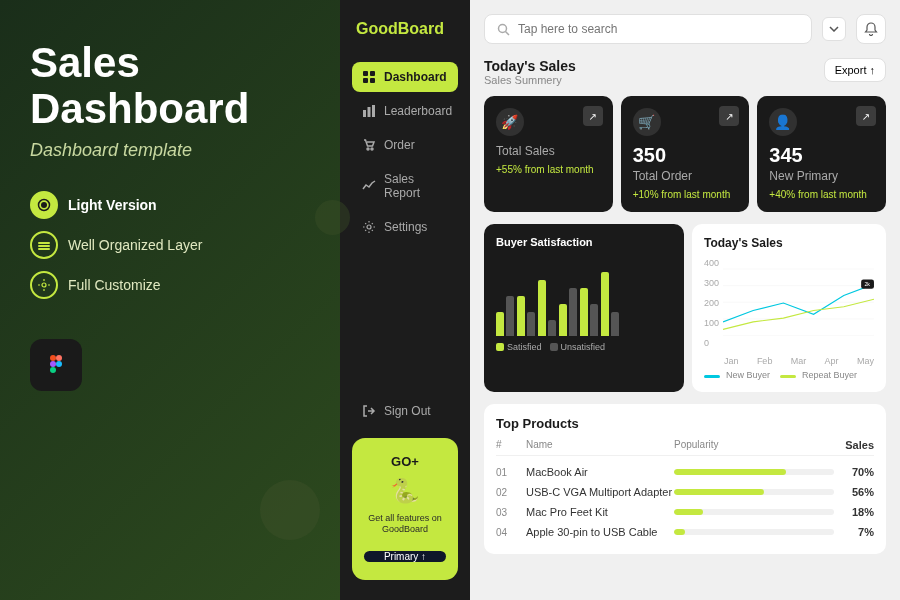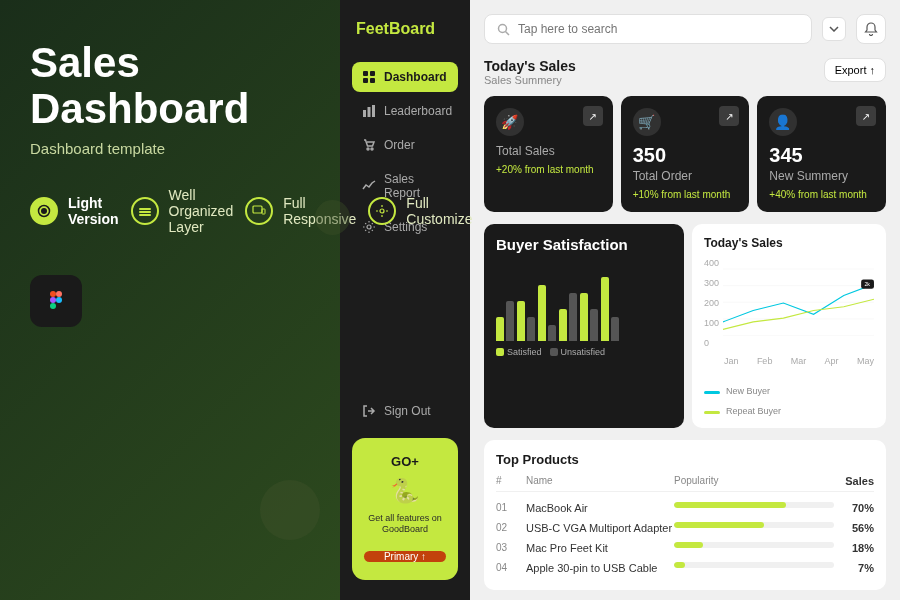--- a/index.html
+++ b/index.html
@@ -49,27 +49,29 @@
 
     .hero-title {
       font-size: 42px;
       font-weight: 900;
       color: #ffffff;
       line-height: 1.1;
       margin-bottom: 8px;
     }
 
     .hero-subtitle {
-      font-size: 15px;
+      font-size: 18px;
+      font-style: italic;
       color: #c8d8a0;
       margin-bottom: 30px;
     }
 
     .feature-list {
       display: flex;
+      flex-direction: column;
       gap: 12px;
       margin-bottom: 30px;
     }
 
     .feature-item {
       display: flex;
       align-items: center;
       gap: 10px;
     }
 
@@ -192,21 +194,21 @@
     }
 
     .sidebar-card .card-desc {
       font-size: 9px;
       color: #2a2a2a;
       margin-bottom: 10px;
       line-height: 1.3;
     }
 
     .sidebar-card .primary-btn {
-      background: #c2410c;
+      background: #0f172a;
       color: #ffffff;
       border: none;
       border-radius: 6px;
       padding: 0 10px;
       font-size: 10px;
       cursor: pointer;
       width: 100%;
     }
 
     
@@ -370,21 +372,21 @@
 
     .buyer-satisfaction {
       width: 200px;
       background: #1a1a1a;
       border-radius: 10px;
       padding: 12px;
       flex-shrink: 0;
     }
 
     .buyer-satisfaction .chart-title {
-      font-size: 15px;
+      font-size: 11px;
       font-weight: 700;
       color: #ffffff;
       margin-bottom: 8px;
     }
 
     .bar-chart {
       display: flex;
       align-items: flex-end;
       gap: 3px;
       height: 80px;
@@ -457,22 +459,21 @@
       color: #aaa;
       padding-left: 20px;
       margin-top: 4px;
     }
 
     .line-legend {
       display: flex;
       gap: 10px;
       font-size: 9px;
       color: #888;
-      margin-top: 20px;
-      flex-direction: column;
+      margin-top: 4px;
     }
 
     
     .top-products {
       background: #ffffff;
       border-radius: 10px;
       padding: 12px;
     }
 
     .top-products .chart-title {
@@ -495,20 +496,21 @@
       border-bottom: 1px solid #f0f0f0;
     }
 
     .col-num { width: 30px; }
     .col-name { flex: 1; }
     .col-pop { width: 160px; }
     .col-sales { width: 40px; text-align: right; }
 
     .product-row {
       display: flex;
+      align-items: center;
       padding: 4px 0;
       font-size: 11px;
       color: #333;
     }
 
     .product-row .col-num {
       color: #888;
       font-size: 10px;
     }
 
@@ -550,29 +552,20 @@
     </div>
     <div class="feature-item">
       <div class="feature-icon">
         <svg viewBox="0 0 14 14" fill="none">
           <rect x="1" y="4" width="12" height="2" rx="1" fill="#c4e840"></rect>
           <rect x="1" y="7" width="12" height="2" rx="1" fill="#c4e840"></rect>
           <rect x="1" y="10" width="12" height="2" rx="1" fill="#c4e840"></rect>
         </svg>
       </div>
       <span class="feature-text">Well Organized Layer</span>
-    </div>
-    <div class="feature-item">
-      <div class="feature-icon">
-        <svg viewBox="0 0 14 14" fill="none">
-          <rect x="1" y="2" width="9" height="7" rx="1" stroke="#c4e840" stroke-width="1.2" fill="none"></rect>
-          <rect x="10" y="5" width="3" height="5" rx="0.5" stroke="#c4e840" stroke-width="1" fill="none"></rect>
-        </svg>
-      </div>
-      <span class="feature-text">Full Responsive</span>
     </div>
     <div class="feature-item">
       <div class="feature-icon">
         <svg viewBox="0 0 14 14" fill="none">
           <circle cx="7" cy="7" r="2" stroke="#c4e840" stroke-width="1.2" fill="none"></circle>
           <path d="M7 1v2M7 11v2M1 7h2M11 7h2" stroke="#c4e840" stroke-width="1.2"></path>
         </svg>
       </div>
       <span class="feature-text">Full Customize</span>
     </div>
@@ -586,21 +579,21 @@
       <rect x="8" y="16" width="6" height="6" rx="3" fill="#0ACF83"></rect>
       <circle cx="17" cy="13" r="3" fill="#1ABCFE"></circle>
     </svg>
   </div>
 </div>
 
 <div class="right-container">
 
   <div class="sidebar">
     <div class="brand-name">
-      <span>Feet</span><span>Board</span>
+      <span>Good</span><span>Board</span>
     </div>
 
     <div class="nav-item active">
       <svg viewBox="0 0 14 14" fill="currentColor">
           <rect x="1" y="1" width="5" height="5" rx="1"></rect>
           <rect x="8" y="1" width="5" height="5" rx="1"></rect>
           <rect x="1" y="8" width="5" height="5" rx="1"></rect>
           <rect x="8" y="8" width="5" height="5" rx="1"></rect>
         </svg>
       <span>Dashboard</span>
@@ -681,34 +674,34 @@
         <div class="section-subtitle">Sales Summery</div>
       </div>
       <button class="export-btn">Export ↑</button>
     </div>
 
     <div class="stats-row">
       <div class="stat-card">
         <div class="arrow-icon">↗</div>
         <div class="stat-icon">🚀</div>
         <div class="stat-label">Total Sales</div>
-        <div class="stat-change">+20% from last month</div>
+        <div class="stat-change">+55% from last month</div>
       </div>
       <div class="stat-card">
         <div class="arrow-icon">↗</div>
         <div class="stat-icon">🛒</div>
         <div class="stat-value">350</div>
         <div class="stat-label">Total Order</div>
         <div class="stat-change">+10% from last month</div>
       </div>
       <div class="stat-card">
         <div class="arrow-icon">↗</div>
         <div class="stat-icon">👤</div>
         <div class="stat-value">345</div>
-        <div class="stat-label">New Summery</div>
+        <div class="stat-label">New Primary</div>
         <div class="stat-change">+40% from last month</div>
       </div>
     </div>
 
     <div class="charts-row">
       <div class="buyer-satisfaction">
         <div class="chart-title">Buyer Satisfaction</div>
         <div class="bar-chart">
           <div class="bar-group">
               <div class="bar satisfied" style="height:24px"></div>

